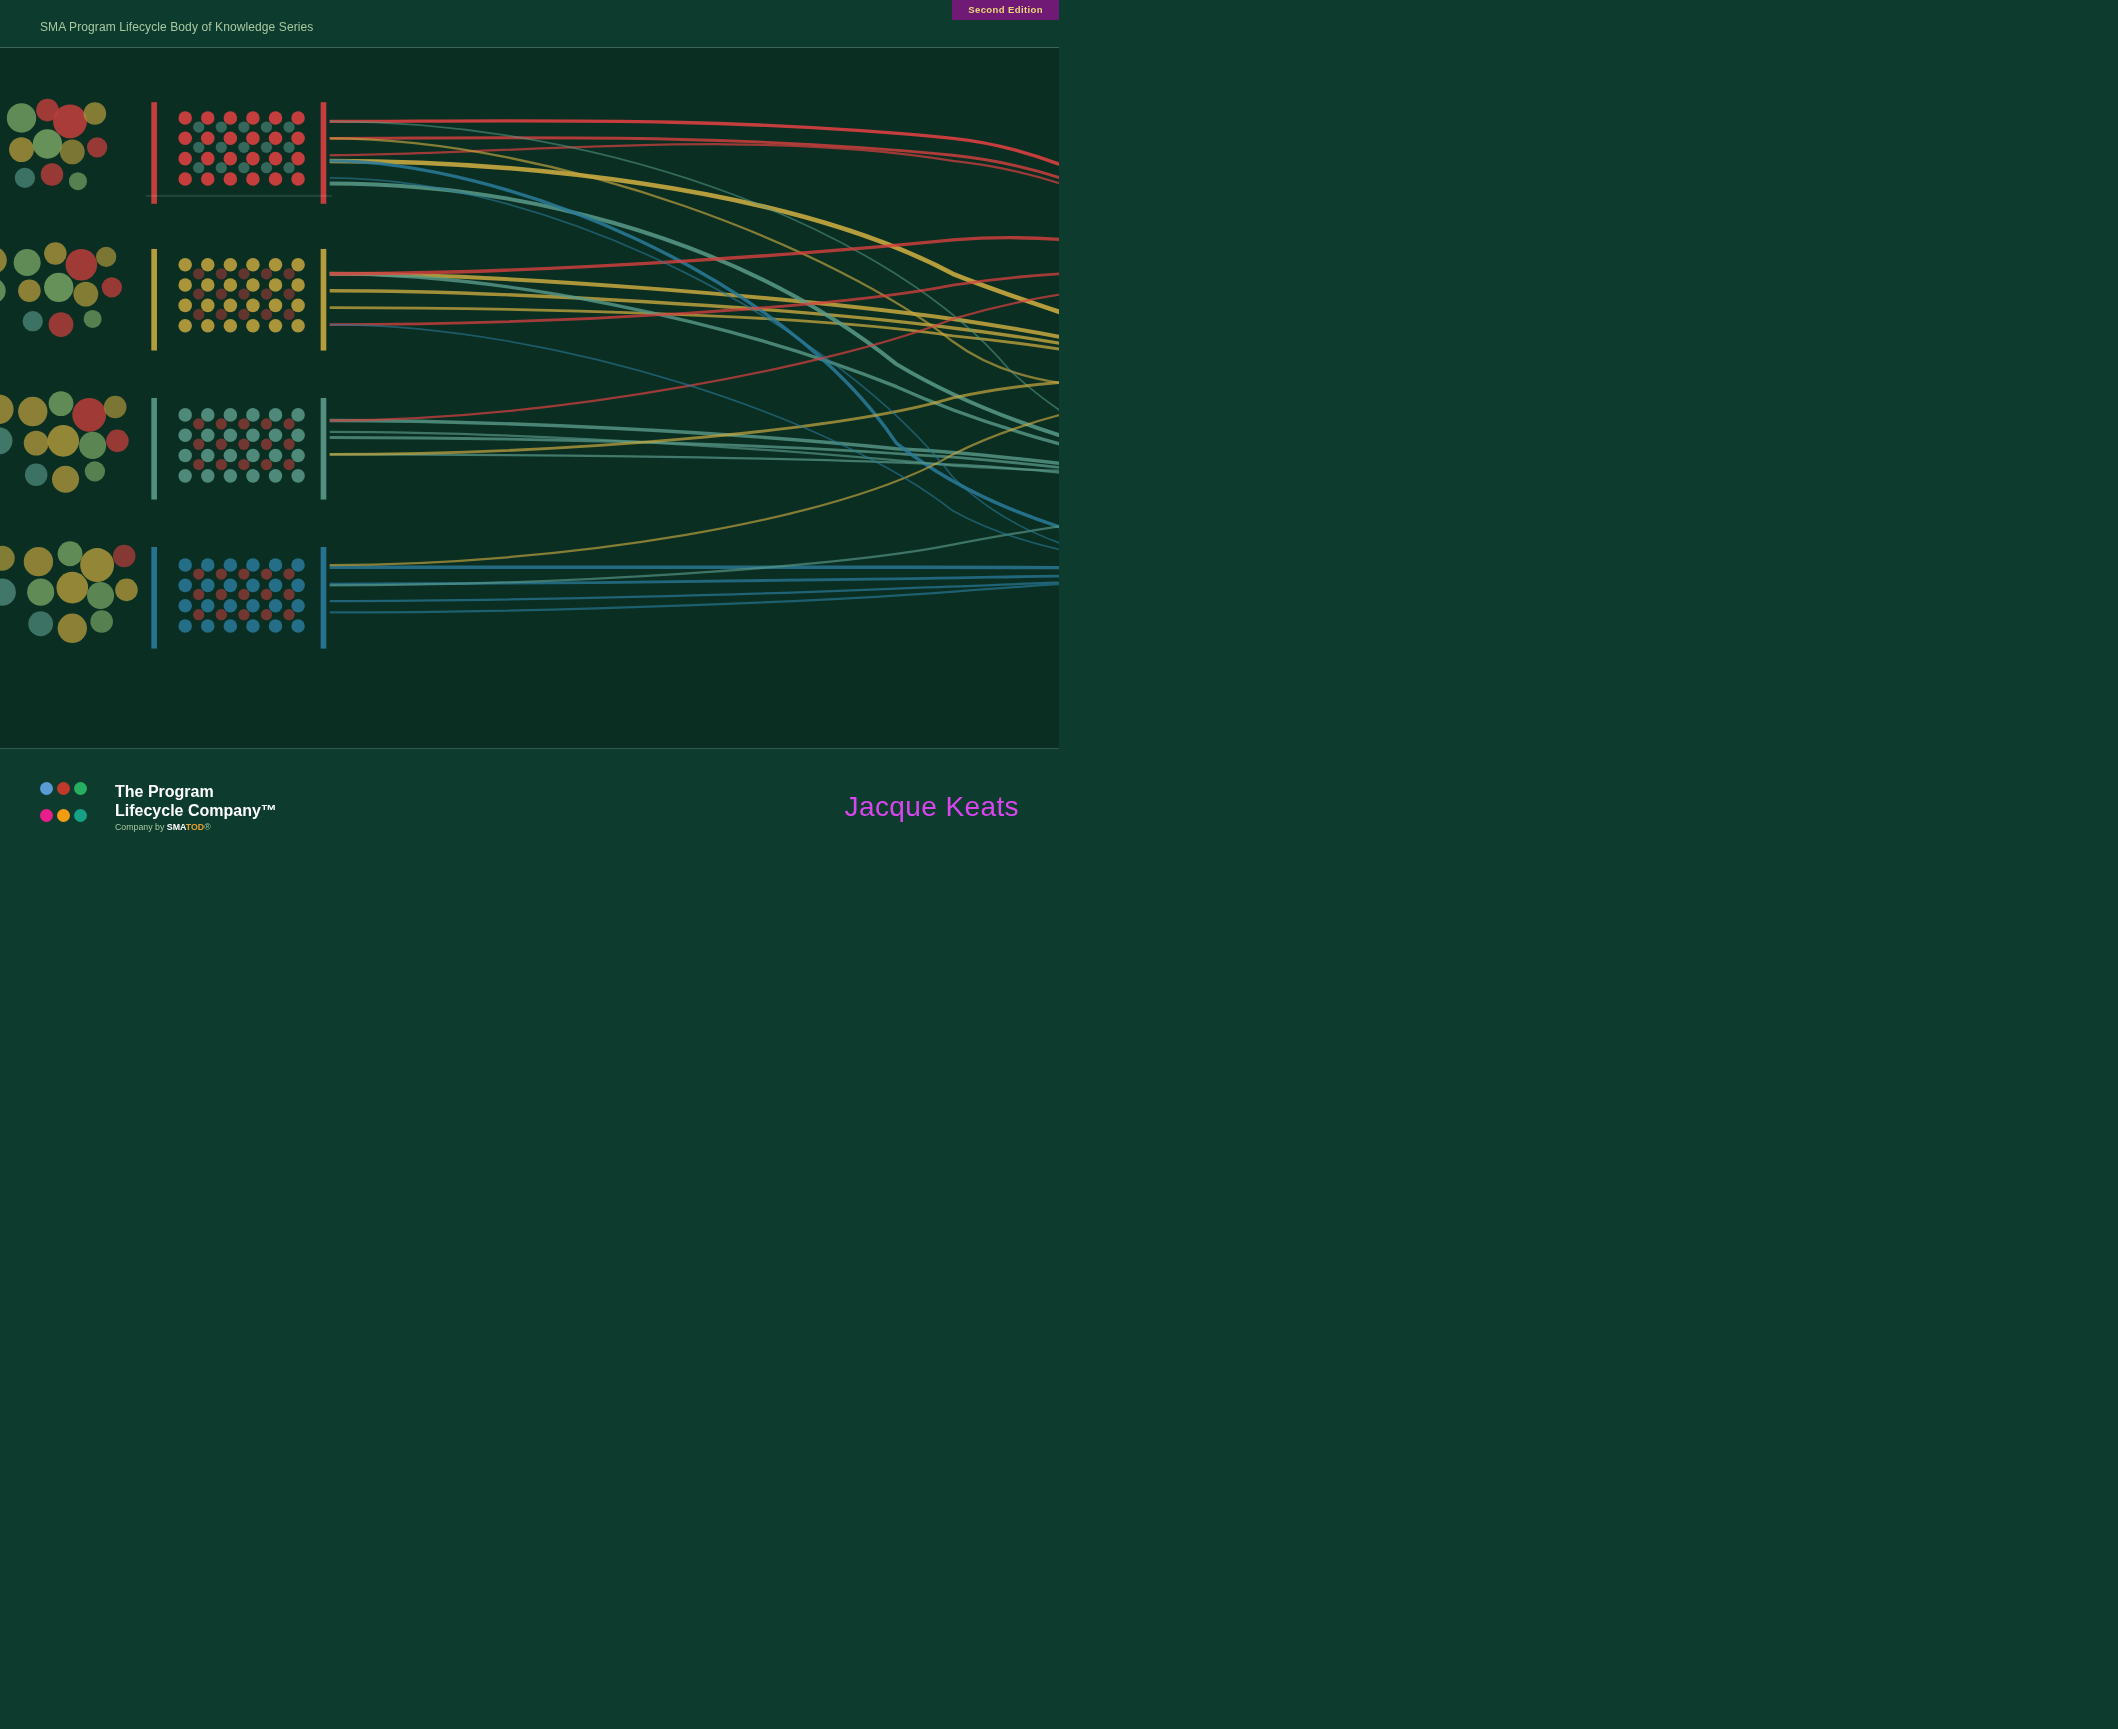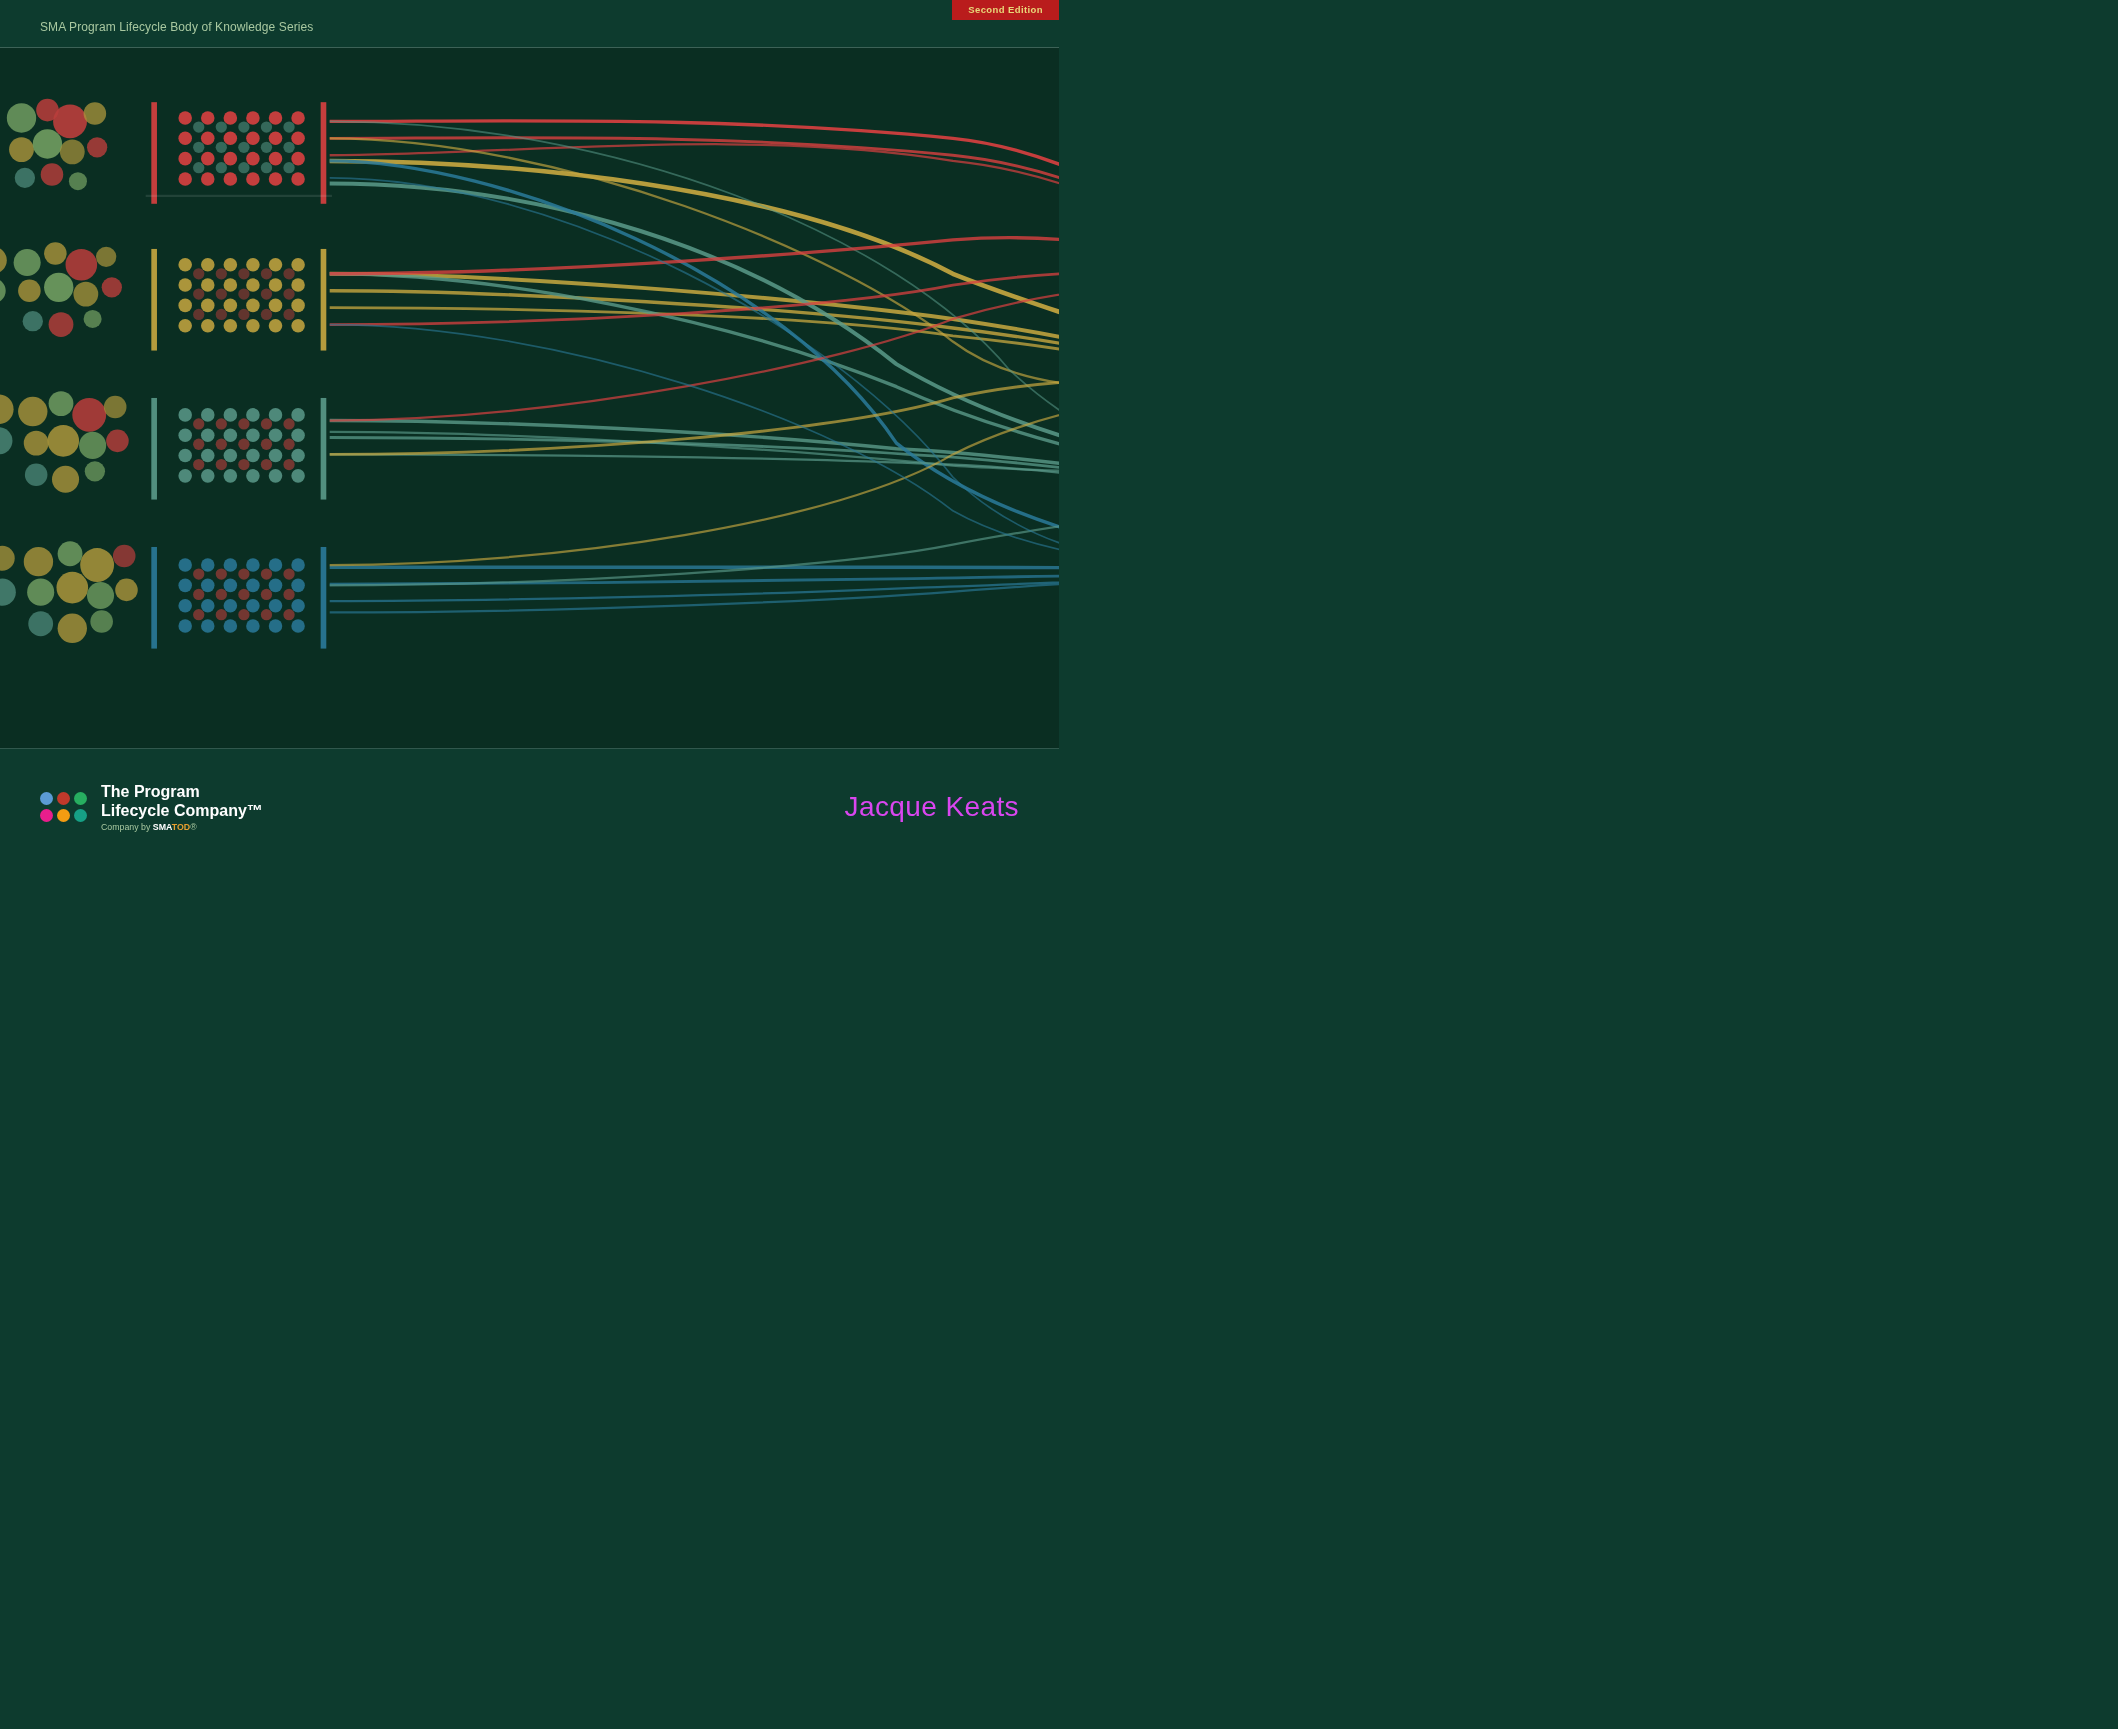--- a/index.html
+++ b/index.html
@@ -25,21 +25,21 @@
     .header {
       padding: 20.4px 40px 13px 40px;
       position: relative;
       flex-shrink: 0;
     }
 
     .second-edition-badge {
       position: absolute;
       top: 0;
       right: 0;
-      background: #b91c1c;
+      background: #701a75;
       color: #e8d87a;
       font-size: 9.5px;
       font-weight: 700;
       padding: 4.4px 16px;
       letter-spacing: 0.4px;
     }
 
     .book-title {
       color: #ffffff;
       font-size: 42px;
@@ -83,22 +83,21 @@
       display: flex;
       align-items: center;
       justify-content: space-between;
       flex-shrink: 0;
       height: 117px;
       border-top: 0.7px solid rgba(255,255,255,0.15);
     }
 
     .logo-section {
       display: flex;
-      align-items: center;
-      gap: 14px;
+      gap: 28px;
     }
 
     .logo-dots {
       display: grid;
       grid-template-columns: repeat(3, 1fr);
       gap: 3.7px;
       width: 47px;
     }
 
     .logo-dot {

